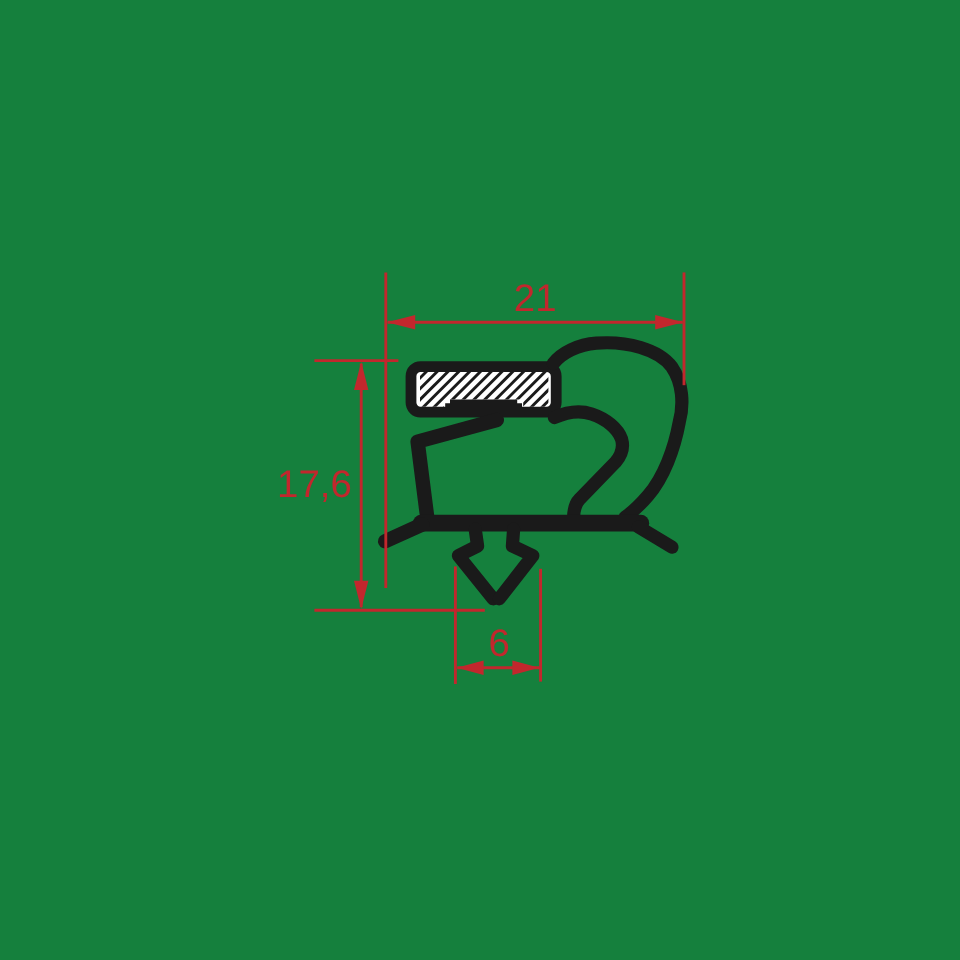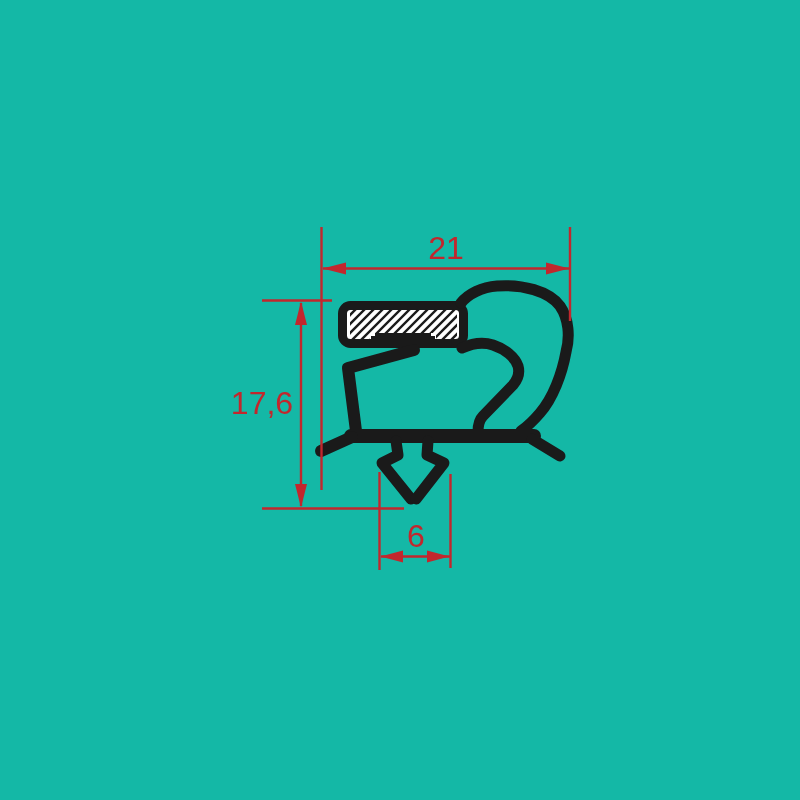--- a/index.html
+++ b/index.html
@@ -7,21 +7,21 @@
     padding: 0;
     width: 800px;
     height: 800px;
     background: #ffffff;
     font-family: "Liberation Sans", sans-serif;
   }
   #stage {
     position: relative;
     width: 800px;
     height: 800px;
-    background: #14b8a6;
+    background: #15803d;
     overflow: hidden;
   }
   svg { display: block; }
   .dim-text {
     font-family: "Liberation Sans", sans-serif;
     font-size: 32px;
     font-weight: 400;
   }
   .thin { stroke-width: 2.4; fill: none; }
   .profile-stroke { fill: none; stroke-linecap: round; stroke-linejoin: round; }

